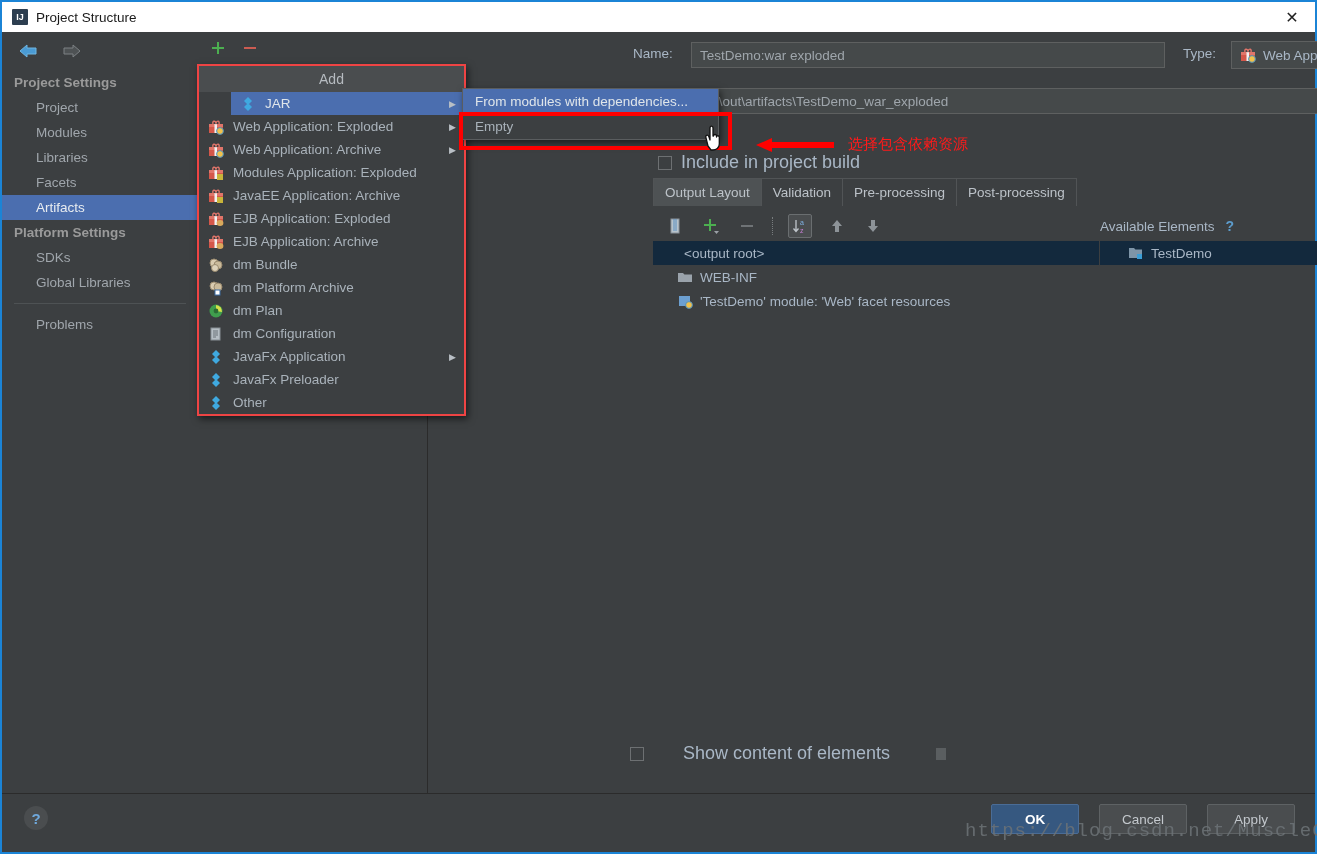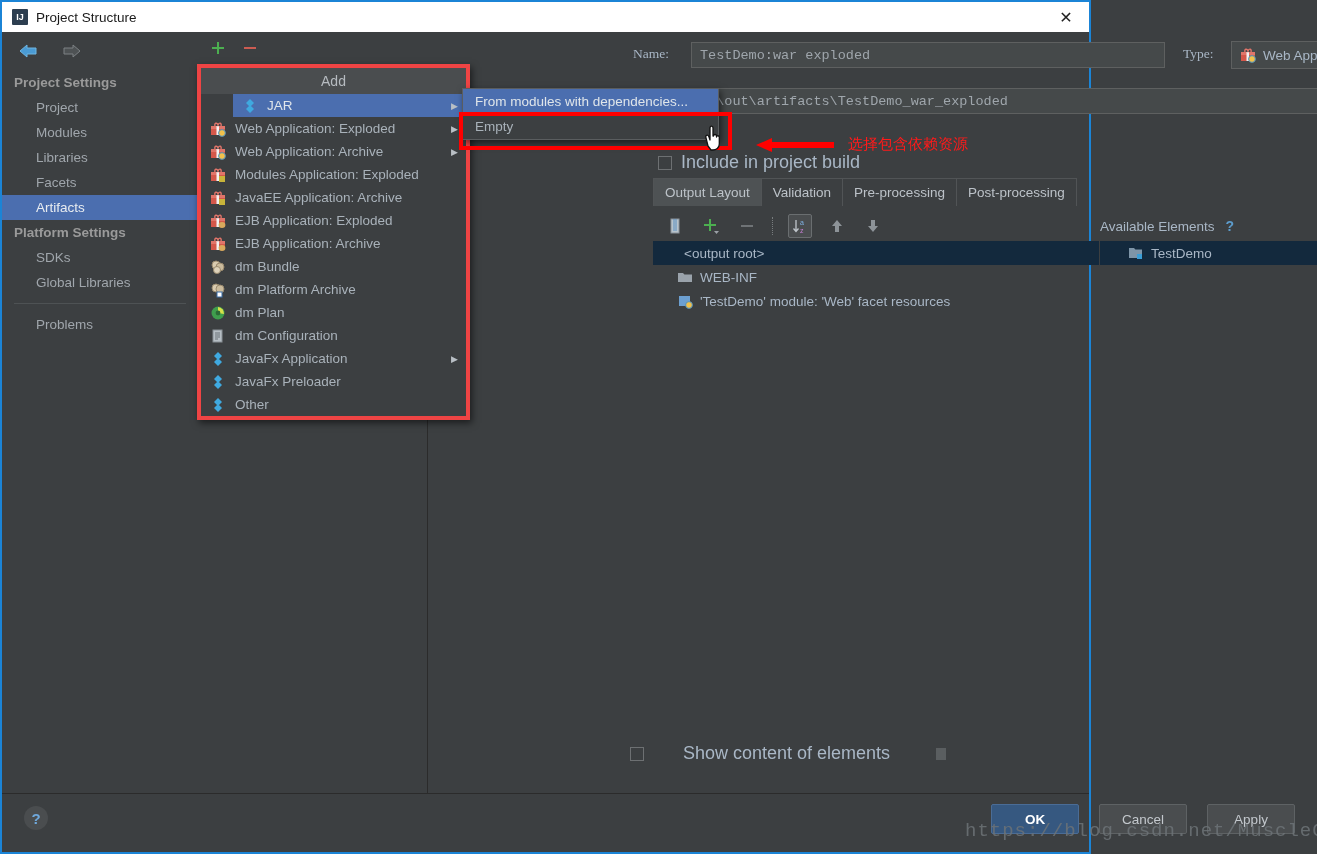--- a/index.html
+++ b/index.html
@@ -3,21 +3,21 @@
 <meta charset="utf-8">
 <style>
   html,body{margin:0;padding:0;}
   body{
     width:1317px;height:854px;overflow:hidden;
     background:#3c3f41;
     font-family:"Liberation Sans","DejaVu Sans",sans-serif;
     font-size:13px;color:#a9b7c6;
     -webkit-font-smoothing:antialiased;
   }
-  #root{position:relative;width:1091px;height:854px;
+  #root{position:relative;width:1317px;height:854px;
         border:2px solid #1b84d6;box-sizing:border-box;background:#3c3f41;}
 
   
   .titlebar{position:absolute;left:0;top:0;width:100%;height:30px;background:#ffffff;
             display:flex;align-items:center;}
   .tb-icon{width:16px;height:16px;margin-left:10px;margin-right:8px;background:#2d3e50;
            border-radius:1px;position:relative;flex:none;}
   .tb-icon::after{content:"IJ";position:absolute;left:0;top:0;width:100%;height:100%;
            color:#fff;font-size:9px;font-weight:bold;line-height:16px;text-align:center;
            font-family:"Liberation Sans",sans-serif;}
@@ -44,23 +44,23 @@
 
   
   .art-toolbar{position:absolute;left:0;top:0;width:229px;height:32px;}
   .plus{position:absolute;left:12px;top:8px;width:16px;height:16px;}
   .minus{position:absolute;left:44px;top:8px;width:16px;height:16px;}
   .art-list{position:absolute;left:0;top:32px;width:229px;bottom:0;border-right:1px solid #2b2b2b;}
 
   
   .detail{position:absolute;left:230px;top:0;right:0;bottom:0;}
   .row-name{position:absolute;left:0;top:8px;right:0;height:34px;display:flex;align-items:center;}
-  .lbl{color:#a9b7c6;font-size:13.5px;font-family:Liberation Serif, serif;}
+  .lbl{color:#a9b7c6;font-size:13.5px;}
   .field{background:#45494a;border:1px solid #5e6060;color:#9fa6ac;height:26px;
-         display:flex;align-items:center;padding:0 8px;font-size:13.5px;box-sizing:border-box;font-family:Liberation Mono, monospace;}
+         display:flex;align-items:center;padding:0 8px;font-size:13.5px;box-sizing:border-box;}
   .combo{height:28px;background:#45494a;border:1px solid #5e6060;display:flex;align-items:center;
          box-sizing:border-box;}
   .combo .val{display:flex;align-items:center;gap:7px;padding:0 8px;flex:1;color:#a9b7c6;font-size:13.5px;}
 
   .chk{display:flex;align-items:center;gap:9px;font-size:18px;color:#a9b7c6;}
   .chkbox{width:14px;height:14px;border:1px solid #6d7072;background:#3c3f41;box-sizing:border-box;}
 
   
   .tabs{position:absolute;left:0;height:28px;display:flex;align-items:stretch;}
   .tab{padding:0 11px;display:flex;align-items:center;font-size:13.5px;color:#bcc2c8;
@@ -88,21 +88,21 @@
   .dbtn{position:absolute;top:10px;height:30px;min-width:88px;border:1px solid #5e6264;
         background:#4a4d4f;color:#c3c8cd;font-size:13.5px;display:flex;align-items:center;
         justify-content:center;box-sizing:border-box;border-radius:2px;}
   .dbtn.primary{background:#365880;border-color:#4a6c96;color:#ffffff;font-weight:bold;}
 
   .watermark{position:absolute;left:963px;top:818px;color:#6d7377;font-size:19px;
              font-family:"Liberation Mono","DejaVu Sans Mono",monospace;letter-spacing:1px;
              white-space:nowrap;opacity:.85;}
 
   
-  .menu{position:absolute;background:#3c3f41;border:4px solid #ef4444;box-shadow:2px 3px 7px rgba(0,0,0,.55);}
+  .menu{position:absolute;background:#3c3f41;border:2px solid #ef4444;box-shadow:2px 3px 7px rgba(0,0,0,.55);}
   .menu-title{height:26px;background:#4a4d4f;display:flex;align-items:center;justify-content:center;
               color:#b6bbc0;font-size:14px;}
   .mi{height:23px;display:flex;align-items:center;gap:9px;padding:0 10px 0 9px;font-size:13.5px;
       color:#a9b2ba;position:relative;}
   .mi.sel{background:#4b6eaf;color:#dfe5ea;margin-left:32px;}
   .mi .sub{position:absolute;right:8px;top:50%;transform:translateY(-50%);font-size:9px;color:#b9bfc5;}
   .micon{width:16px;height:16px;flex:none;position:relative;}
 
   .submenu{position:absolute;background:#3c3f41;border:1px solid #5a5d5f;box-shadow:2px 3px 7px rgba(0,0,0,.55);}
   .smi{height:25px;display:flex;align-items:center;padding:0 12px;font-size:13.5px;color:#a9b2ba;}

